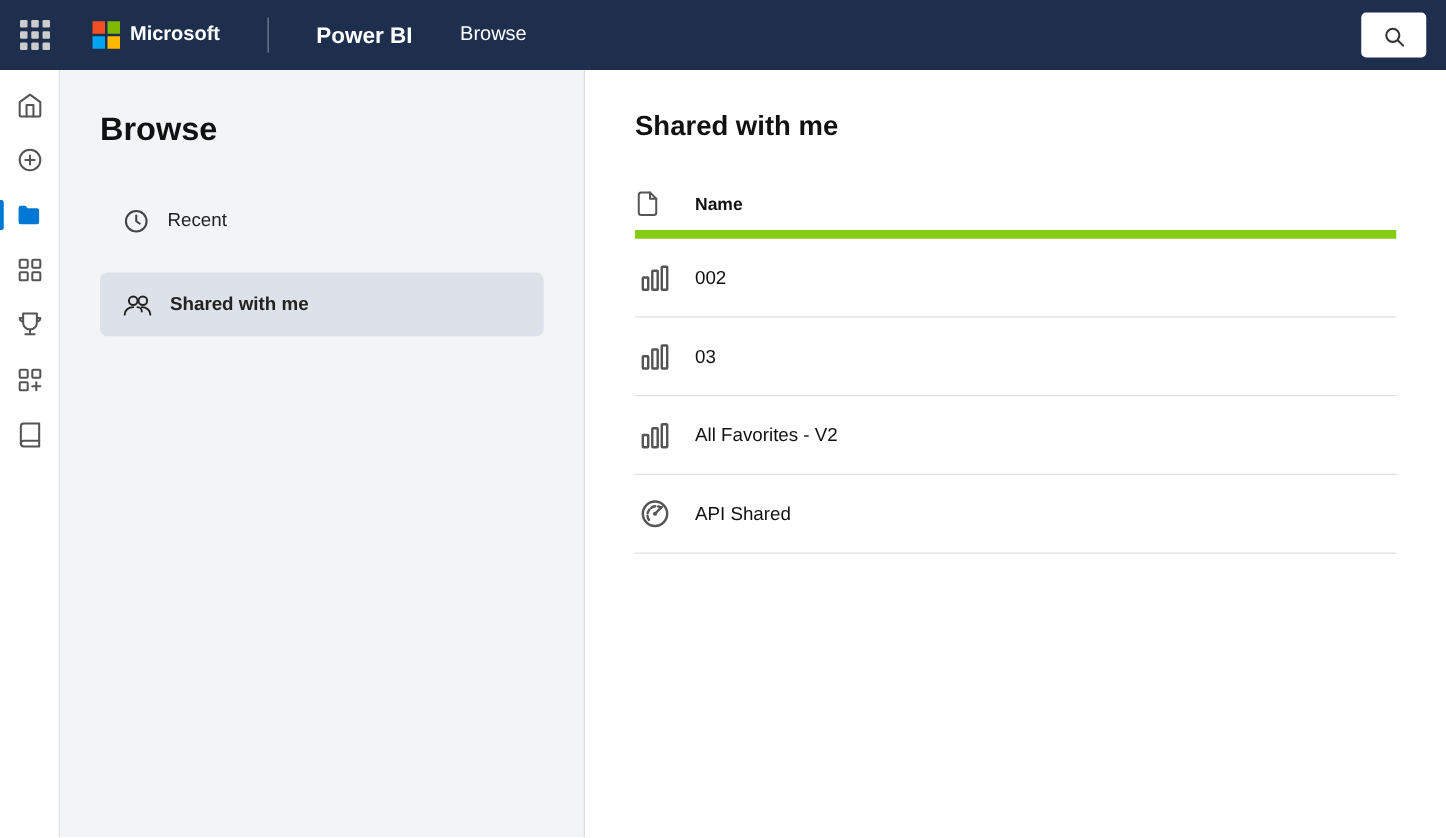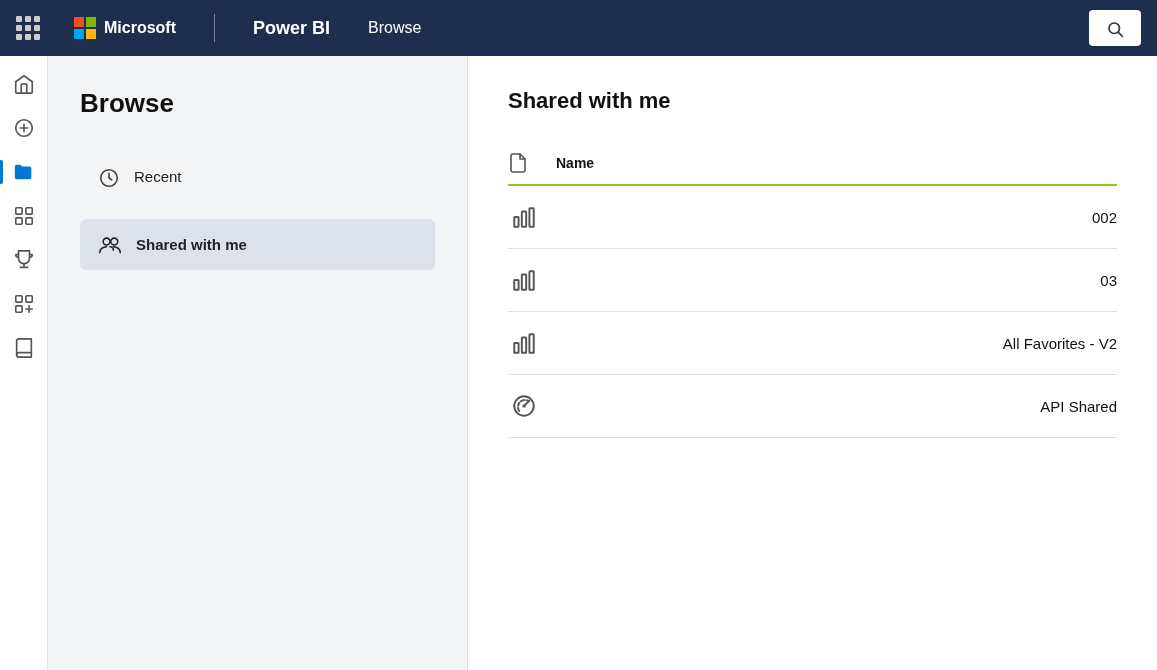--- a/index.html
+++ b/index.html
@@ -147,32 +147,31 @@
       font-size: 22px;
       font-weight: 600;
       color: #111;
       margin-bottom: 28px;
     }
     .table-header {
       display: flex;
       align-items: center;
       gap: 16px;
       padding: 10px 0;
-      border-bottom: 2px solid #84cc16;
+      border-bottom: 7px solid #84cc16;
     }
     .table-header-icon { width: 32px; font-size: 18px; color: #555; }
     .table-header-name { font-size: 14px; font-weight: 700; color: #111; }
     .table-row {
       display: flex;
       align-items: center;
       gap: 16px;
       padding: 18px 0;
       border-bottom: 1px solid #e0e0e0;
       cursor: pointer;
-      justify-content: space-between;
     }
     .row-icon { width: 32px; font-size: 22px; color: #555; display: flex; align-items: center; justify-content: center; }
     .row-name { font-size: 15px; color: #111; }
 
     
     svg { display: inline-block; vertical-align: middle; }
   </style>
 </head>
 <body>
 

